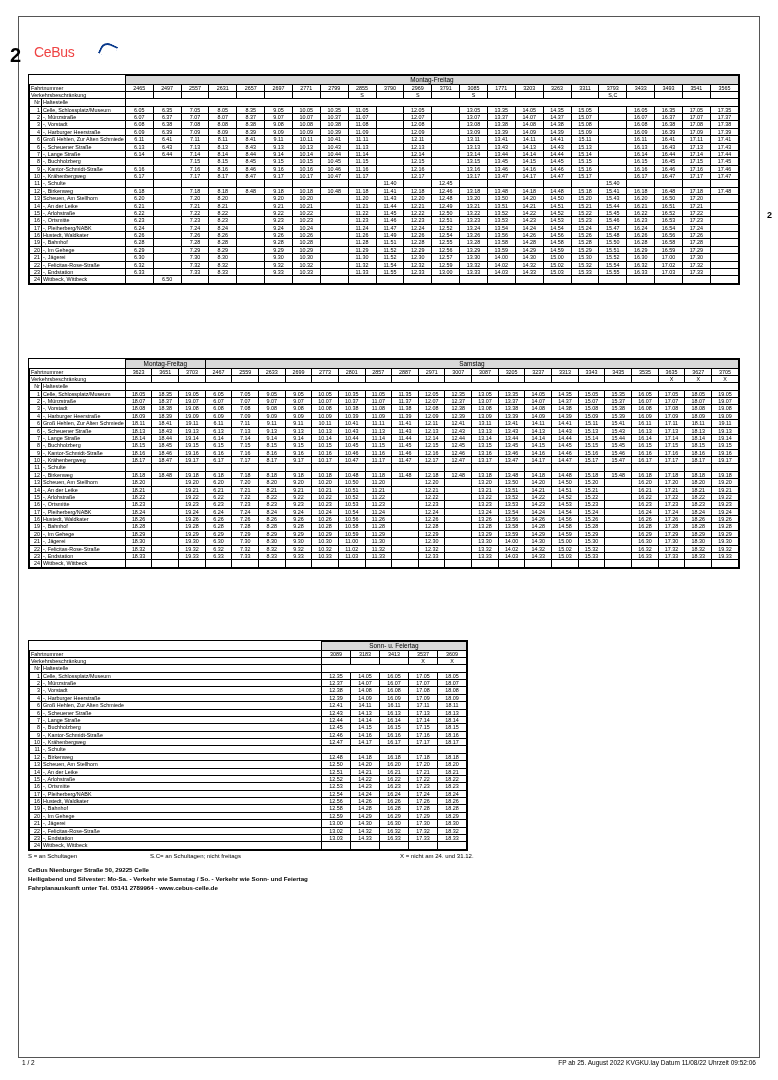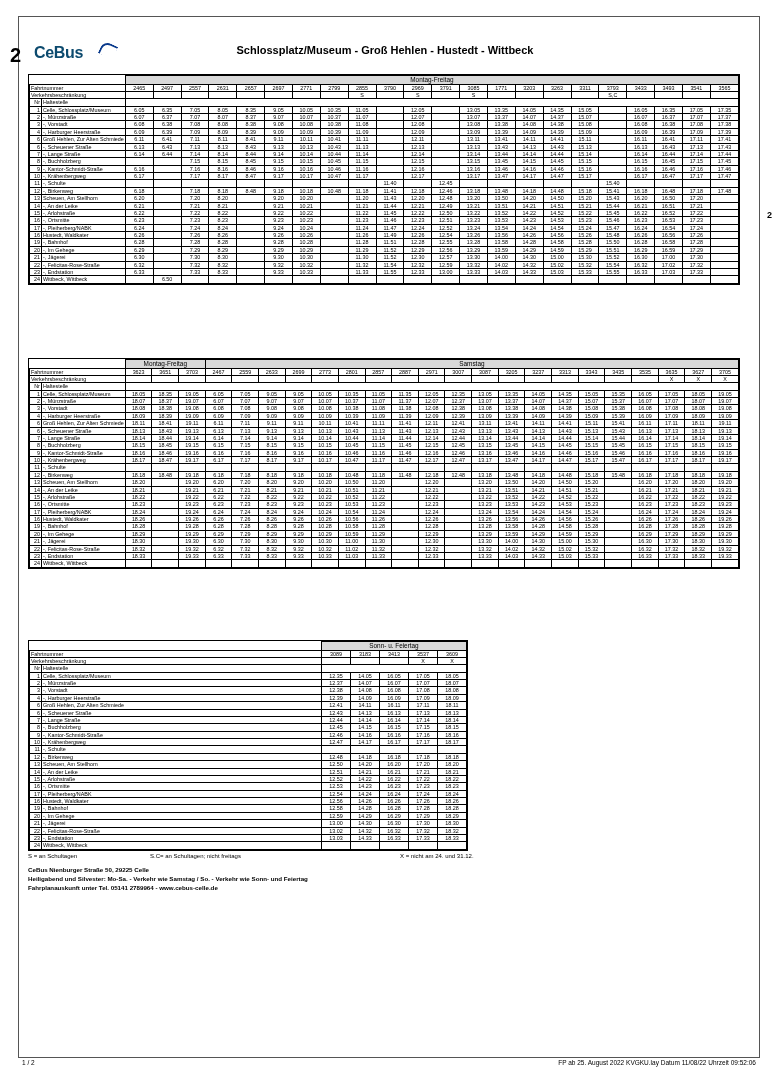--- a/index.html
+++ b/index.html
@@ -1,20 +1,20 @@
 <!DOCTYPE html>
 <html><head>
 <meta charset="utf-8">
 <style>
   html,body{margin:0;padding:0;background:#b0b0b0;}
   body{font-family:"Liberation Sans", sans-serif;}
   .page{width:778px;height:1080px;background:#ffffff;position:relative;overflow:hidden;}
   .sheet{position:absolute;left:18px;top:16px;width:742px;height:1042px;border:1px solid #555;background:#fff;box-sizing:border-box;}
   .routenum{font-size:20px;font-weight:bold;color:#000;position:absolute;left:10px;top:44px;}
-  .brand{position:absolute;left:34px;top:44px;font-size:16px;font-weight:bold;color:#0c4a6e;letter-spacing:-0.3px;}
+  .brand{position:absolute;left:34px;top:44px;font-size:14px;font-weight:normal;color:#ef4444;letter-spacing:-0.3px;}
   .brand-arc{position:absolute;left:100px;top:43px;width:14px;height:12px;border:2px solid #0a3a8c;border-bottom:none;border-right:none;border-radius:8px 0 0 0;transform:rotate(25deg);}
   .title{position:absolute;left:160px;top:44px;width:450px;text-align:center;font-size:11px;font-weight:bold;}
   .sidebarnum{position:absolute;right:6px;top:210px;font-size:9px;font-weight:bold;}
   table{border-collapse:collapse;}
   .tbl{position:absolute;font-size:5.4px;line-height:1.18;}
   .tbl td,.tbl th{border:0.5px solid #000;padding:0 1px;white-space:nowrap;font-weight:normal;}
   .blk{border:1px solid #000;position:absolute;box-sizing:border-box;}
   .rowname{font-size:5.4px;text-align:left;padding-left:2px;}
   .c{text-align:center;}
   .b{font-weight:bold;}
@@ -28,21 +28,20 @@
 </style>
 </head>
 <body>
 
 <div class="page">
   <div class="sheet"></div>
 
   <div class="routenum">2</div>
   <div class="brand">CeBus</div>
   <div class="brand-arc"></div>
-  <div class="title">Schlossplatz/Museum - Groß Hehlen - Hustedt - Wittbeck</div>
   <div class="sidebarnum">2</div>
 
   <div id="block1-mount">
       <div class="blk" style="left: 28px; top: 74px; width: 712px;">
         <table class="tbl" style="position: relative; width: 100%;">
           <tbody>
             <tr>
               <td colspan="2" style="border: none; width: 120px;"></td>
               <td colspan="22" class="c sec-title grey">Montag-Freitag</td>
             </tr>

